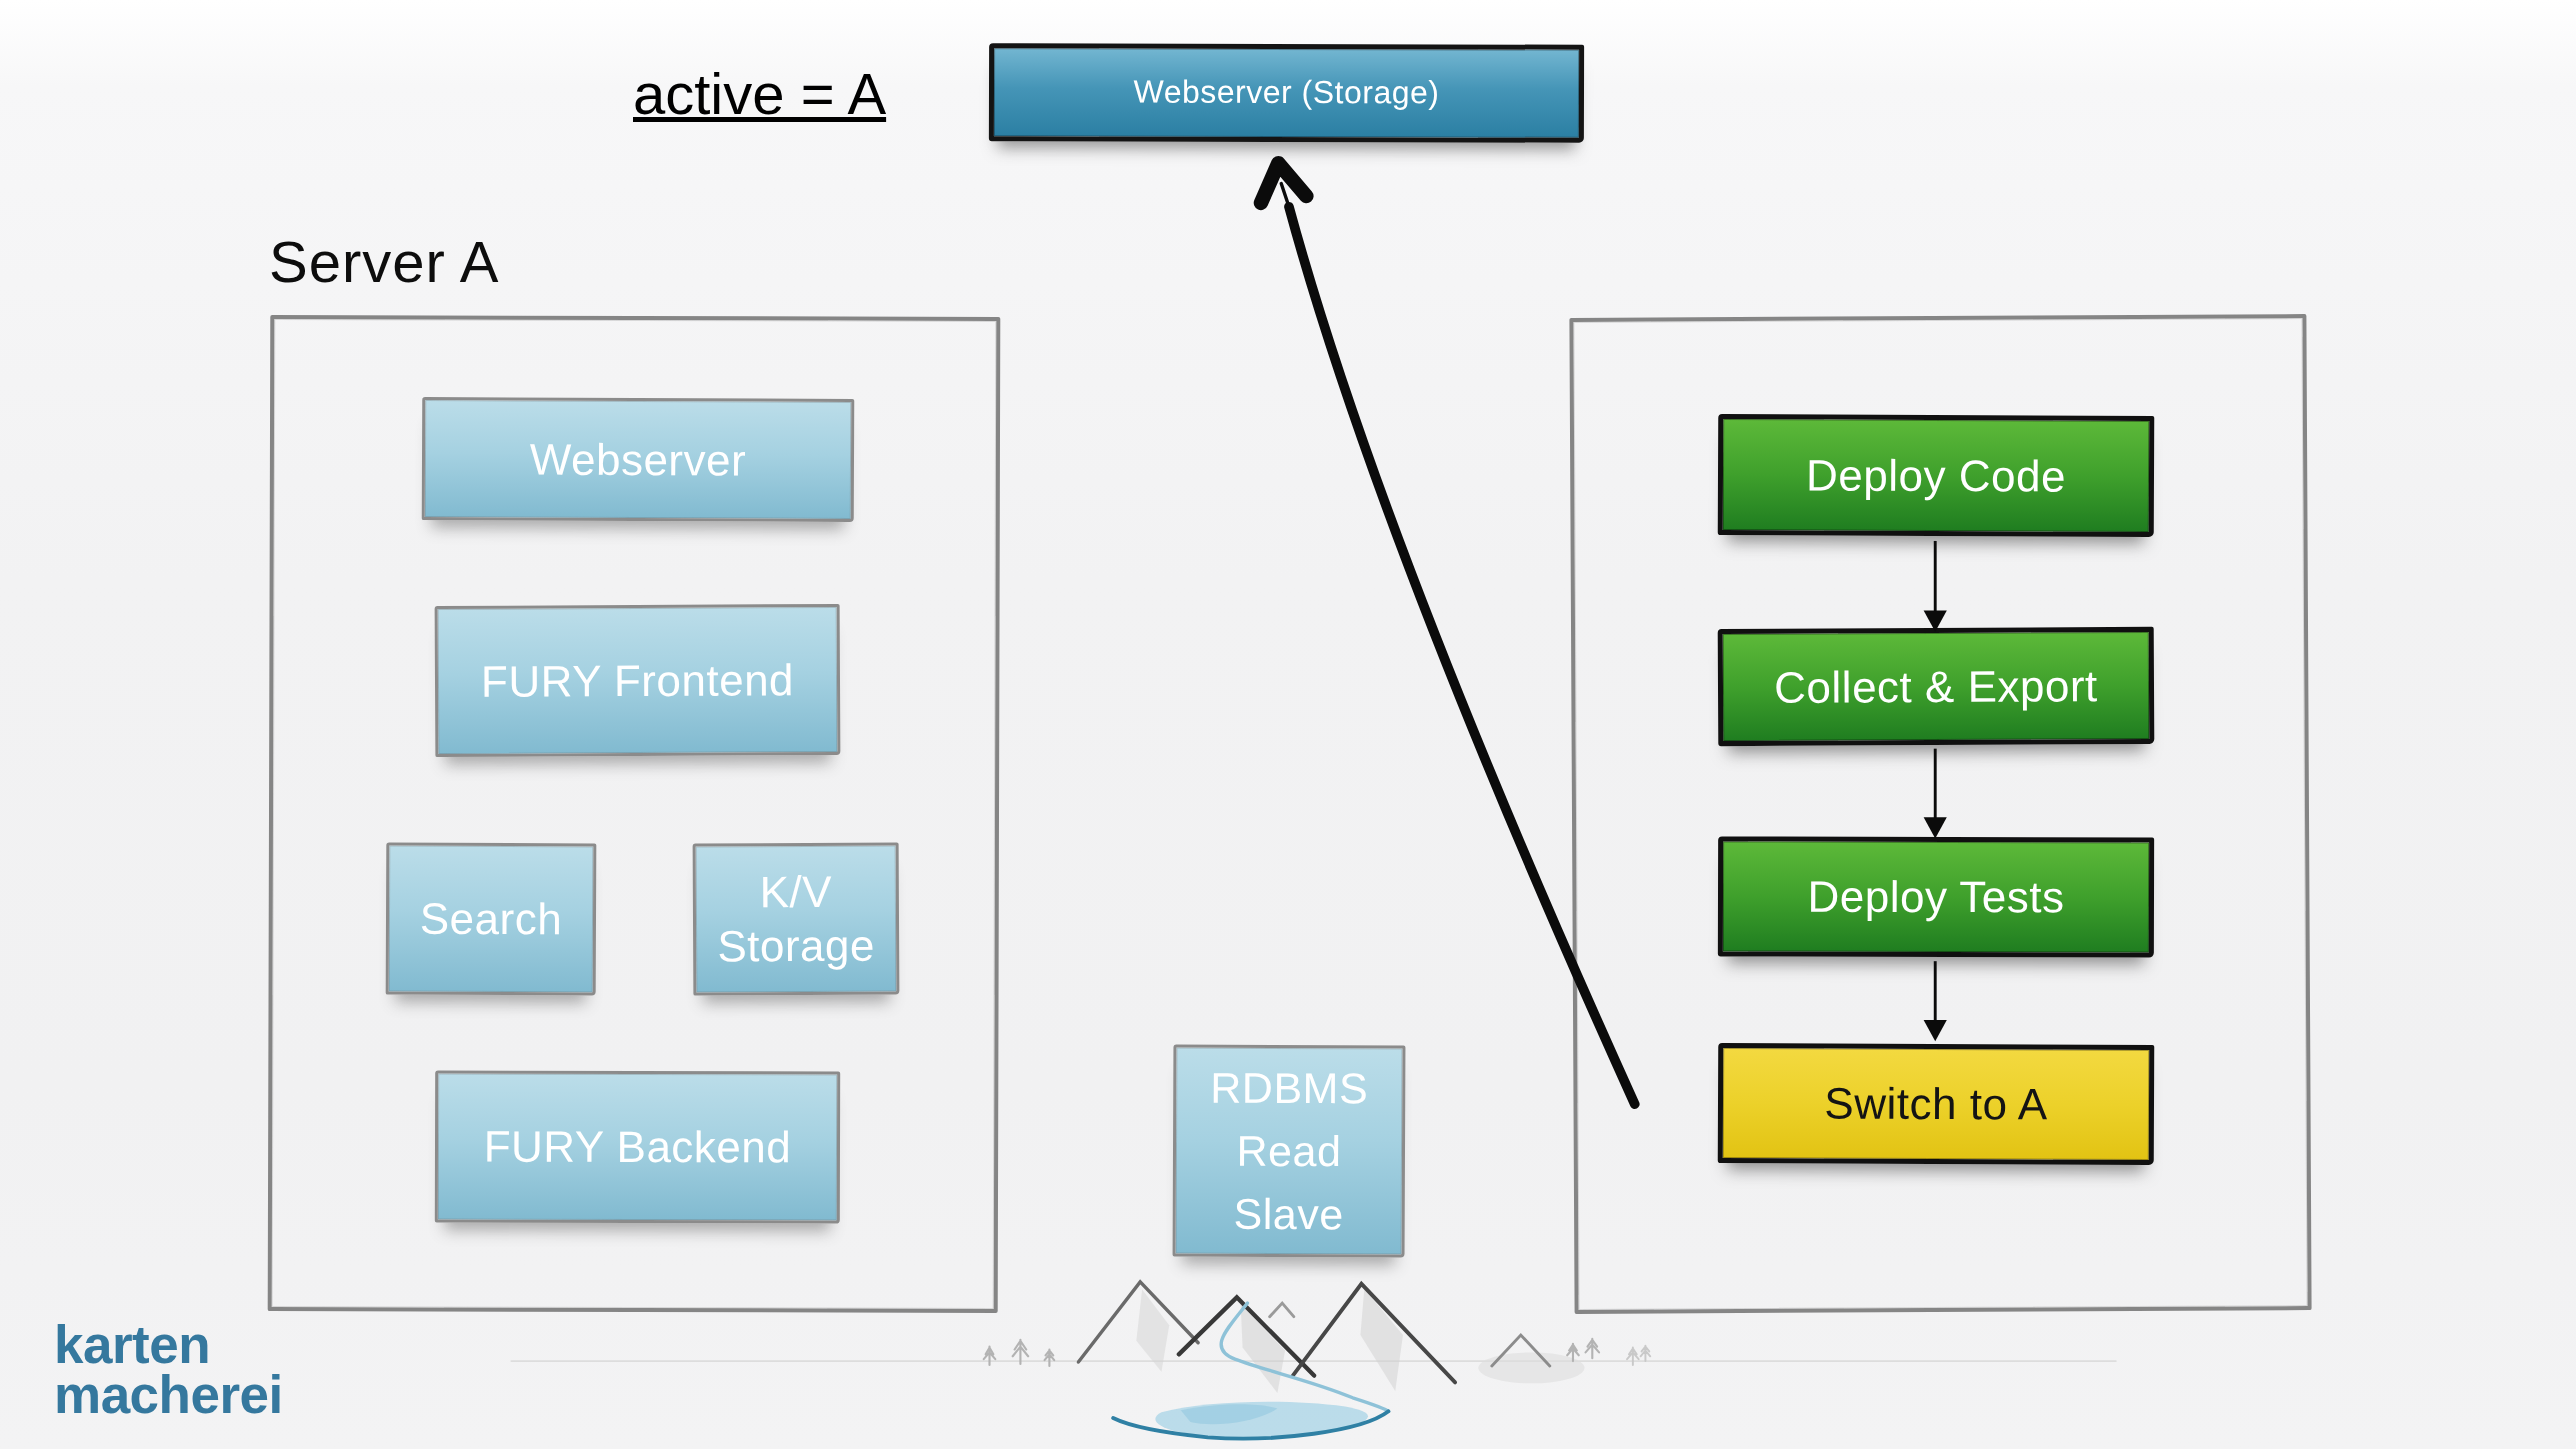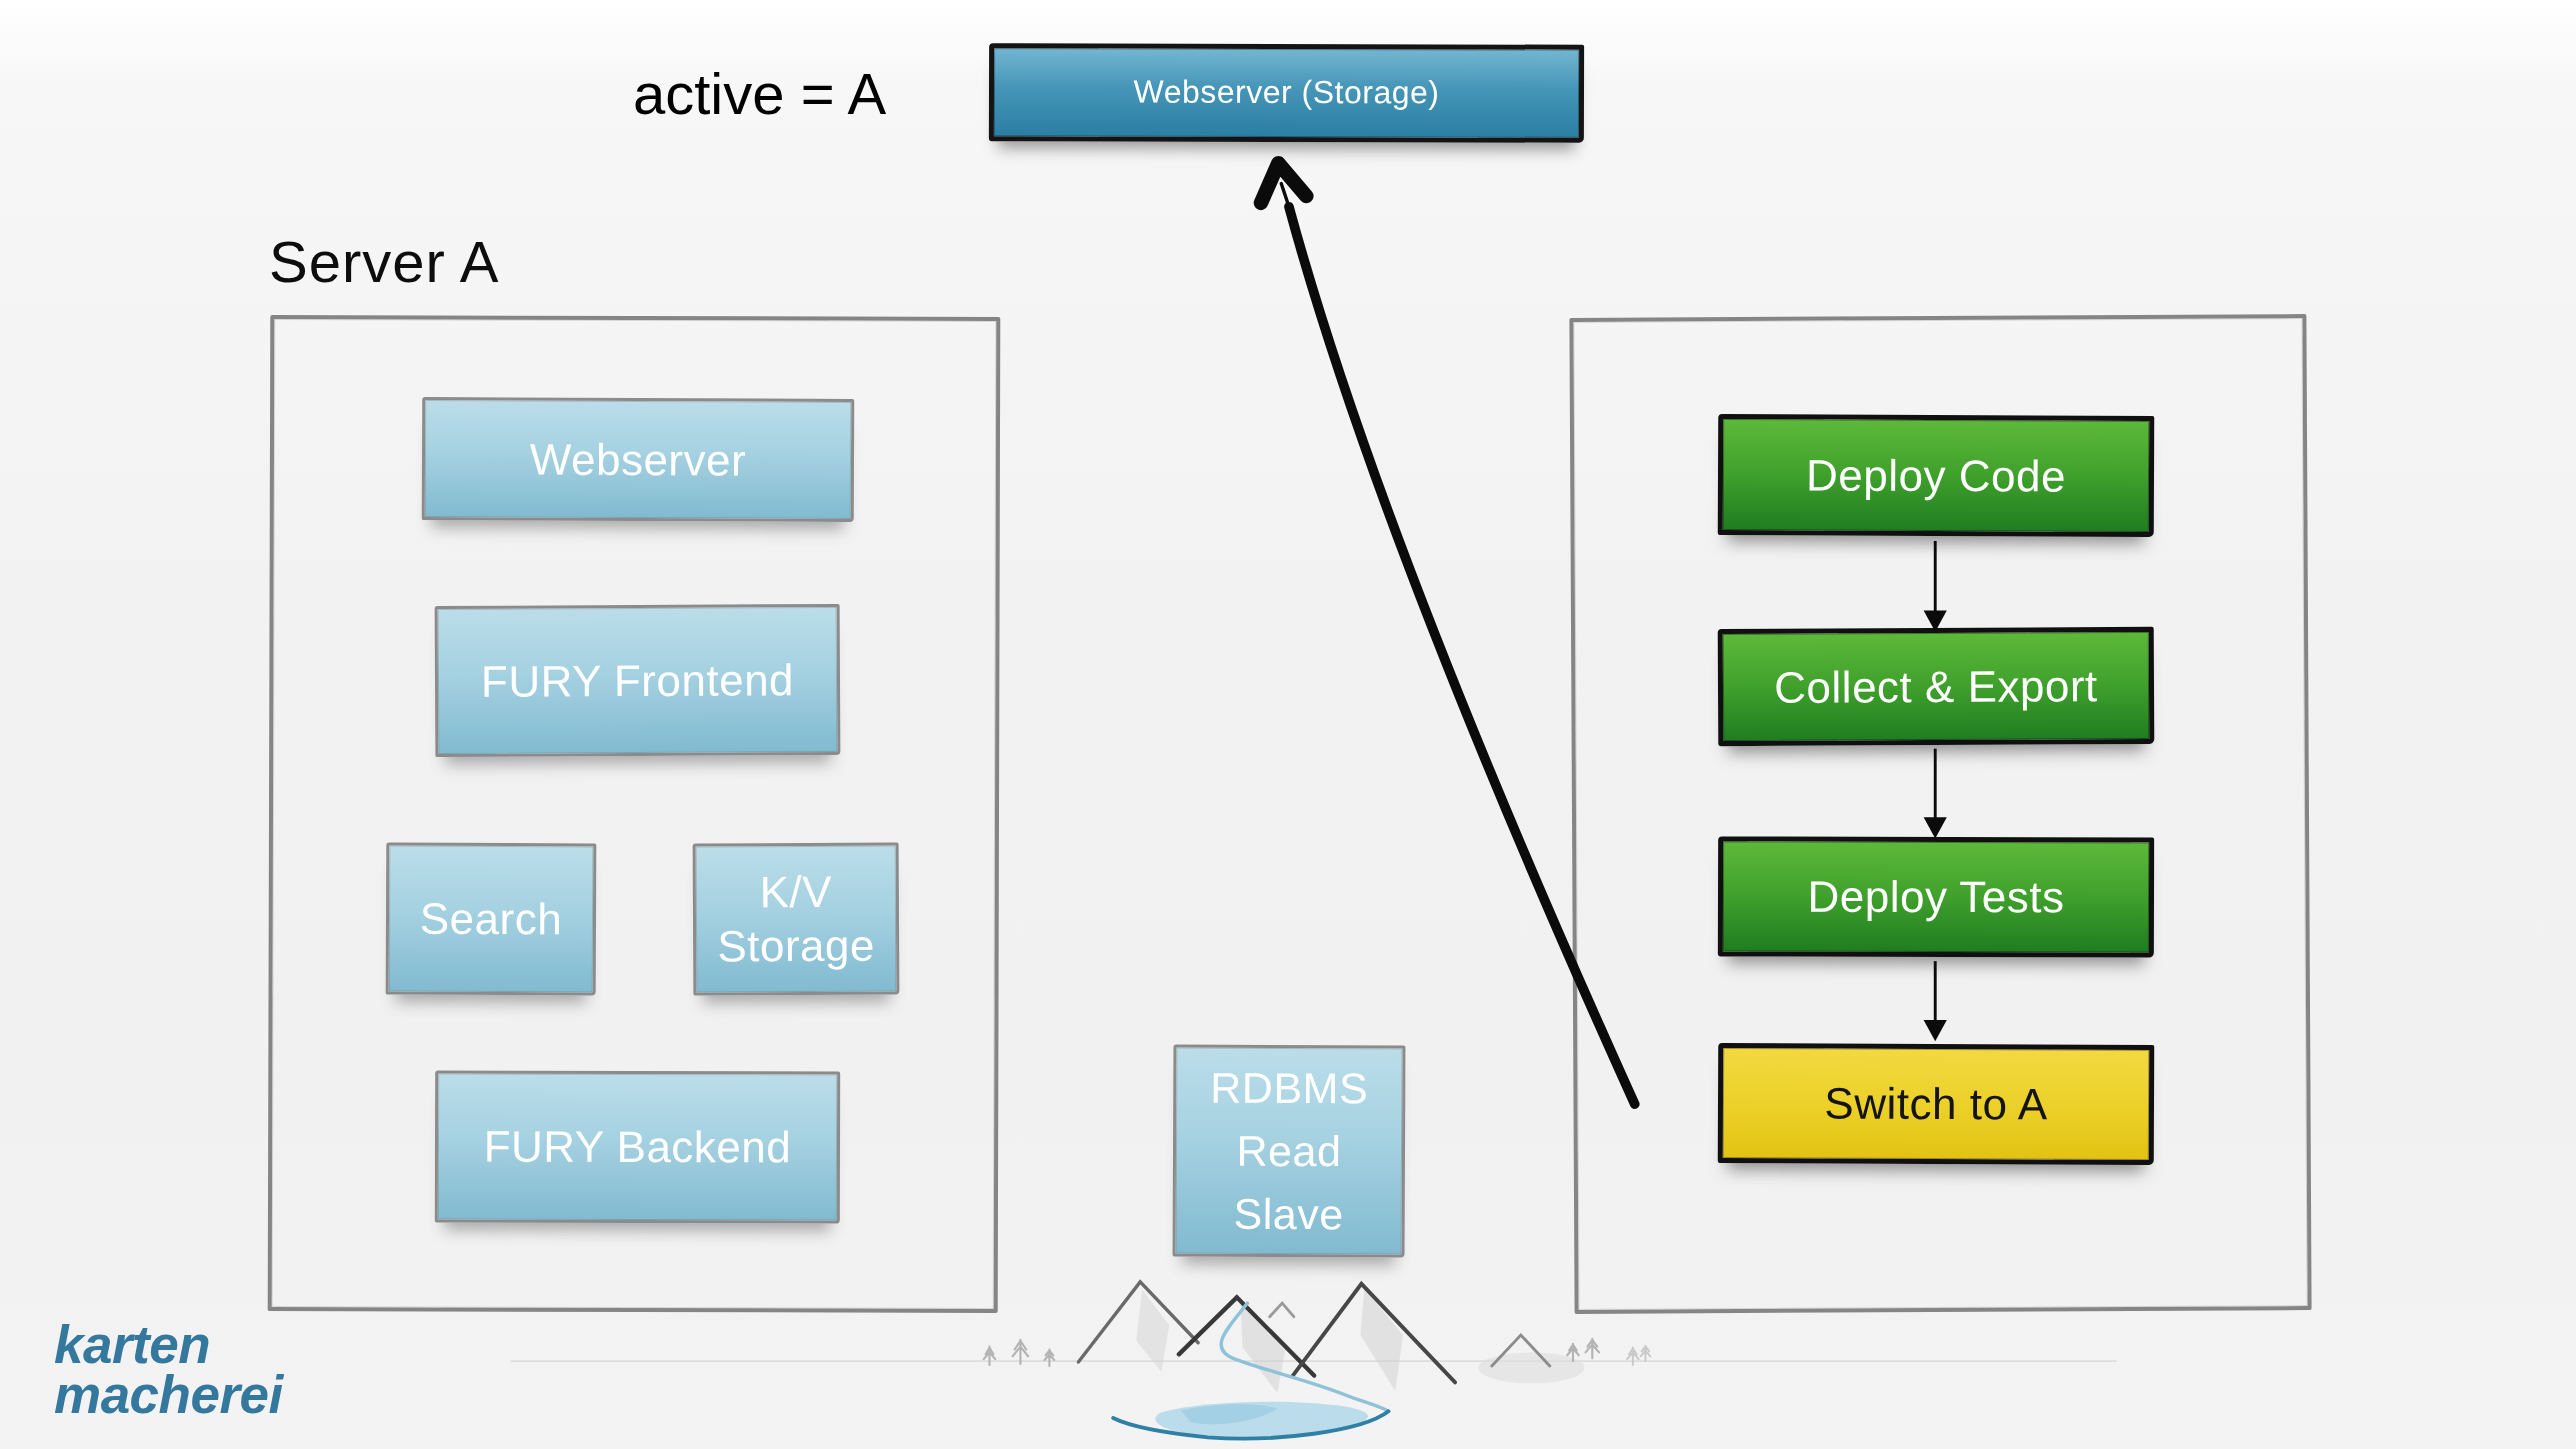--- a/index.html
+++ b/index.html
@@ -50,21 +50,21 @@
   .logo{
     font-weight:700;font-size:53px;line-height:.94;letter-spacing:-0.5px;color:#35789e;
   }
   svg.overlay{position:absolute;left:0;top:0;pointer-events:none;}
 </style>
 </head>
 <body>
 
 <div class="stage">
 
-  <div class="abs annotation" style="left:633px;top:60px;">active = A</div>
+  <div class="abs annotation" style="left:633px;top:60px;text-decoration:underline;">active = A</div>
   <div class="abs node teal r3" style="left:989px;top:44px;width:595px;height:98px;">
     <span>Webserver (Storage)</span>
   </div>
 
   <div class="abs title" style="left:269px;top:228px;width:730px;">Server A</div>
   <div class="abs container-frame r3" style="left:269px;top:316px;width:730px;height:996px;"></div>
 
   <div class="abs node blue r1" style="left:422px;top:398px;width:432px;height:123px;">
     <span>Webserver</span>
   </div>
@@ -97,21 +97,21 @@
   <div class="abs node green r2" style="left:1718px;top:628px;width:436px;height:117px;">
     <span>Collect &amp; Export</span>
   </div>
   <div class="abs node green r3" style="left:1718px;top:837px;width:436px;height:120px;">
     <span>Deploy Tests</span>
   </div>
   <div class="abs node yellow r1" style="left:1718px;top:1044px;width:436px;height:120px;">
     <span>Switch to A</span>
   </div>
 
-  <div class="abs logo" style="left:54px;top:1320px;font-style:italic;">
+  <div class="abs logo" style="left:54px;top:1320px;">
     <div>karten</div>
     <div>macherei</div>
   </div>
 
   <svg class="overlay" width="2576" height="1449" viewBox="0 0 2666 1500">
 
     <g stroke="#0b0b0b" fill="#0b0b0b">
       <line x1="2003" y1="560" x2="2003" y2="634" stroke-width="3"></line>
       <polygon points="1991,632 2015,632 2003,654" stroke="none"></polygon>
     </g>

